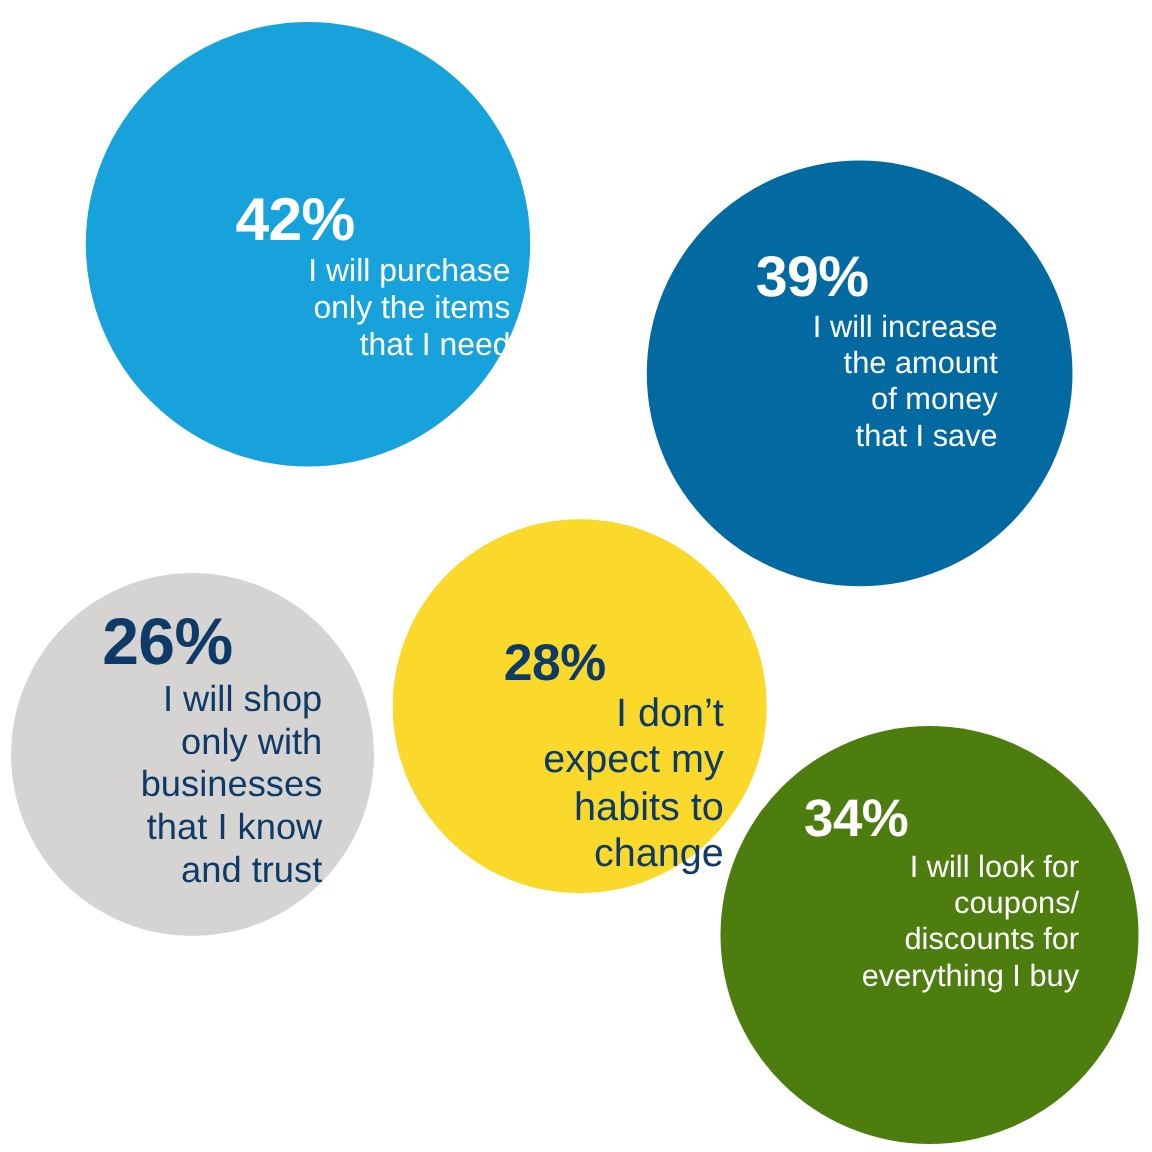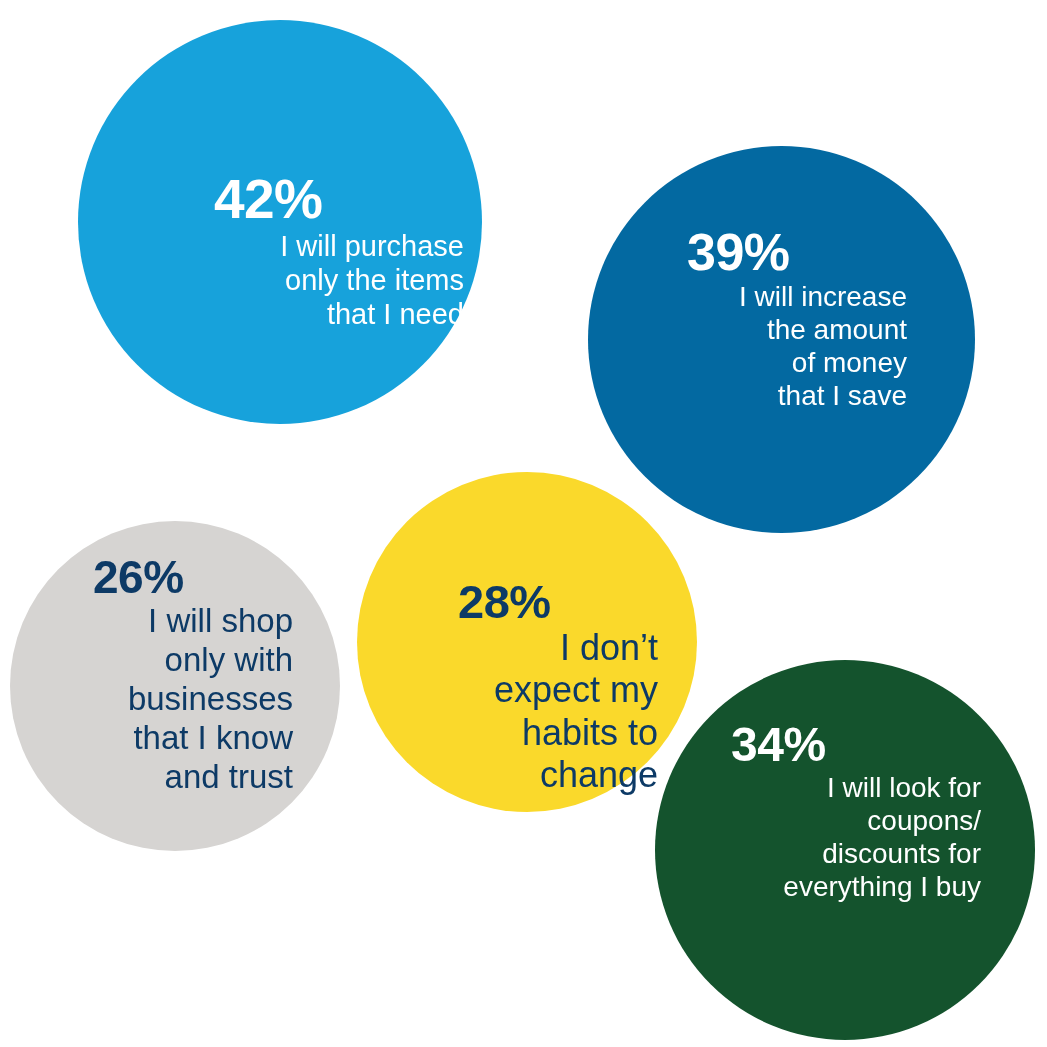--- a/index.html
+++ b/index.html
@@ -77,21 +77,21 @@
   #bubble-28 .bubble-pct   { font-size: 47px; }
   #bubble-28 .bubble-label { font-size: 36px; }
 
   
   #bubble-26 {
     left: 10px;  top: 521px;
     width: 330px; height: 330px;
     background: #d6d4d2;
   }
   #bubble-26 .bubble-content { left: 83px; top: 33px; width: 200px; color: #0d3a66; }
-  #bubble-26 .bubble-pct   { font-size: 46px; }
+  #bubble-26 .bubble-pct   { font-size: 60px; }
   #bubble-26 .bubble-label { font-size: 33px; }
 
   
   #bubble-34 {
     left: 655px; top: 660px;
     width: 380px; height: 380px;
     background: #5ac9dc;
   }
   #bubble-34 .bubble-content { left: 76px; top: 61px; width: 250px; color: #ffffff; }
   #bubble-34 .bubble-pct   { font-size: 48px; }
@@ -135,21 +135,21 @@
     <div class="bubble-content" style="color: rgb(13, 58, 102);">
       <span class="bubble-pct">26%</span>
       <span class="bubble-label">I will shop
 only with
 businesses
 that I know
 and trust</span>
     </div>
   </div>
 
-  <div class="bubble" id="bubble-34" style="background: #14532d;">
+  <div class="bubble" id="bubble-34" style="background: #4d7c0f;">
     <div class="bubble-content" style="color: rgb(255, 255, 255);">
       <span class="bubble-pct">34%</span>
       <span class="bubble-label">I will look for
 coupons/
 discounts for
 everything I buy</span>
     </div>
   </div>
 
 </div>

